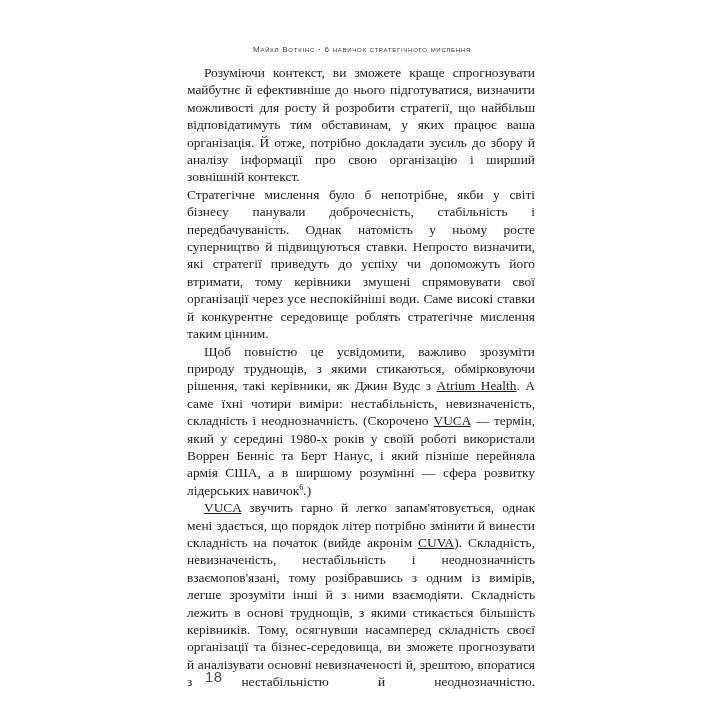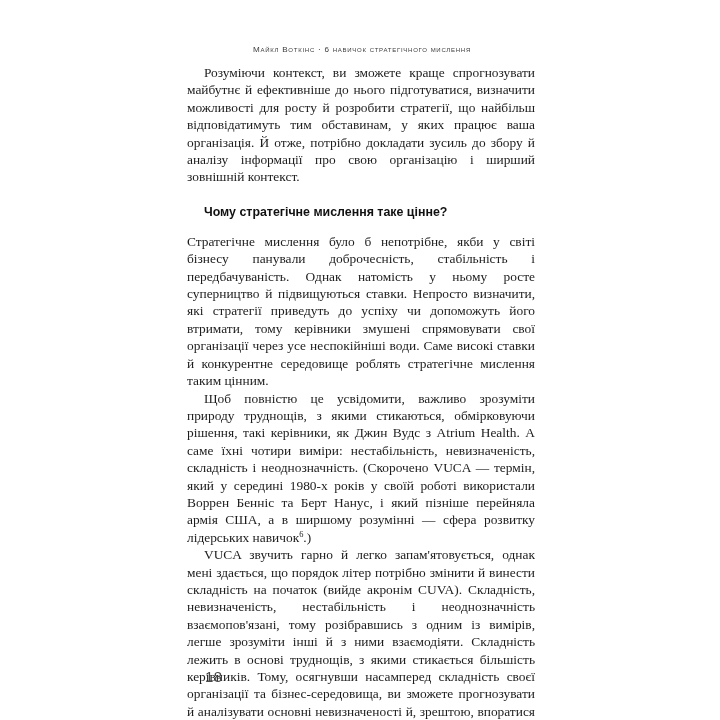--- a/index.html
+++ b/index.html
@@ -73,20 +73,21 @@
     font-size: 12.4px;
     font-weight: bold;
     line-height: 16px;
     text-indent: 17px;
     color: #111111;
     text-align: left;
   }
 
   .latin {
     font-family: "Liberation Serif", "DejaVu Serif", serif;
+    text-decoration: underline;
   }
 
   sup.footnote-ref {
     font-size: 8.4px;
     vertical-align: super;
     line-height: 0;
   }
 
   .folio {
     position: absolute;
@@ -104,21 +105,20 @@
 
 <div class="page">
 
   <div class="running-head">Майкл Воткінс · 6 навичок стратегічного мислення</div>
 
   <div class="text-block">
 
 
     <p class="body-par">Розуміючи контекст, ви зможете краще спрогнозувати майбутнє й ефективніше до нього підготуватися, визначити можливості для росту й розробити стратегії, що найбільш відповідатимуть тим обставинам, у яких працює ваша організація. Й отже, потрібно докладати зусиль до збору й аналізу інформації про свою організацію і ширший зовнішній контекст.</p>
 
-    <h2 class="section-heading">Чому стратегічне мислення таке цінне?</h2>
 
     <p class="body-par no-indent">Стратегічне мислення було б непотрібне, якби у світі бізнесу панували доброчесність, стабільність і передбачуваність. Однак натомість у ньому росте суперництво й підвищуються ставки. Непросто визначити, які стратегії приведуть до успіху чи допоможуть його втримати, тому керівники змушені спрямовувати свої організації через усе неспокійніші води. Саме високі ставки й конкурентне середовище роблять стратегічне мислення таким цінним.</p>
 
     <p class="body-par"><span>Щоб повністю це усвідомити, важливо зрозуміти природу труднощів, з якими стикаються, обмірковуючи рішення, такі керівники, як Джин Вудс з </span><span class="latin">Atrium Health</span><span>. А саме їхні чотири виміри: нестабільність, невизначеність, складність і неоднозначність. (Скорочено </span><span class="latin">VUCA</span><span> — термін, який у середині 1980-х років у своїй роботі використали Воррен Бенніс та Берт Нанус, і який пізніше перейняла армія США, а в ширшому розумінні — сфера розвитку лідерських навичок</span><sup class="footnote-ref">6</sup><span>.)</span></p>
 
     <p class="body-par"><span class="latin">VUCA</span><span> звучить гарно й легко запам'ятовується, однак мені здається, що порядок літер потрібно змінити й винести складність на початок (вийде акронім </span><span class="latin">CUVA</span><span>). Складність, невизначеність, нестабільність і неоднозначність взаємопов'язані, тому розібравшись з одним із вимірів, легше зрозуміти інші й з ними взаємодіяти. Складність лежить в основі труднощів, з якими стикається більшість керівників. Тому, осягнувши насамперед складність своєї організації та бізнес-середовища, ви зможете прогнозувати й аналізувати основні невизначеності й, зрештою, впоратися з нестабільністю й неоднозначністю.</span></p>
 
   </div>
 
   <div class="folio">18</div>

